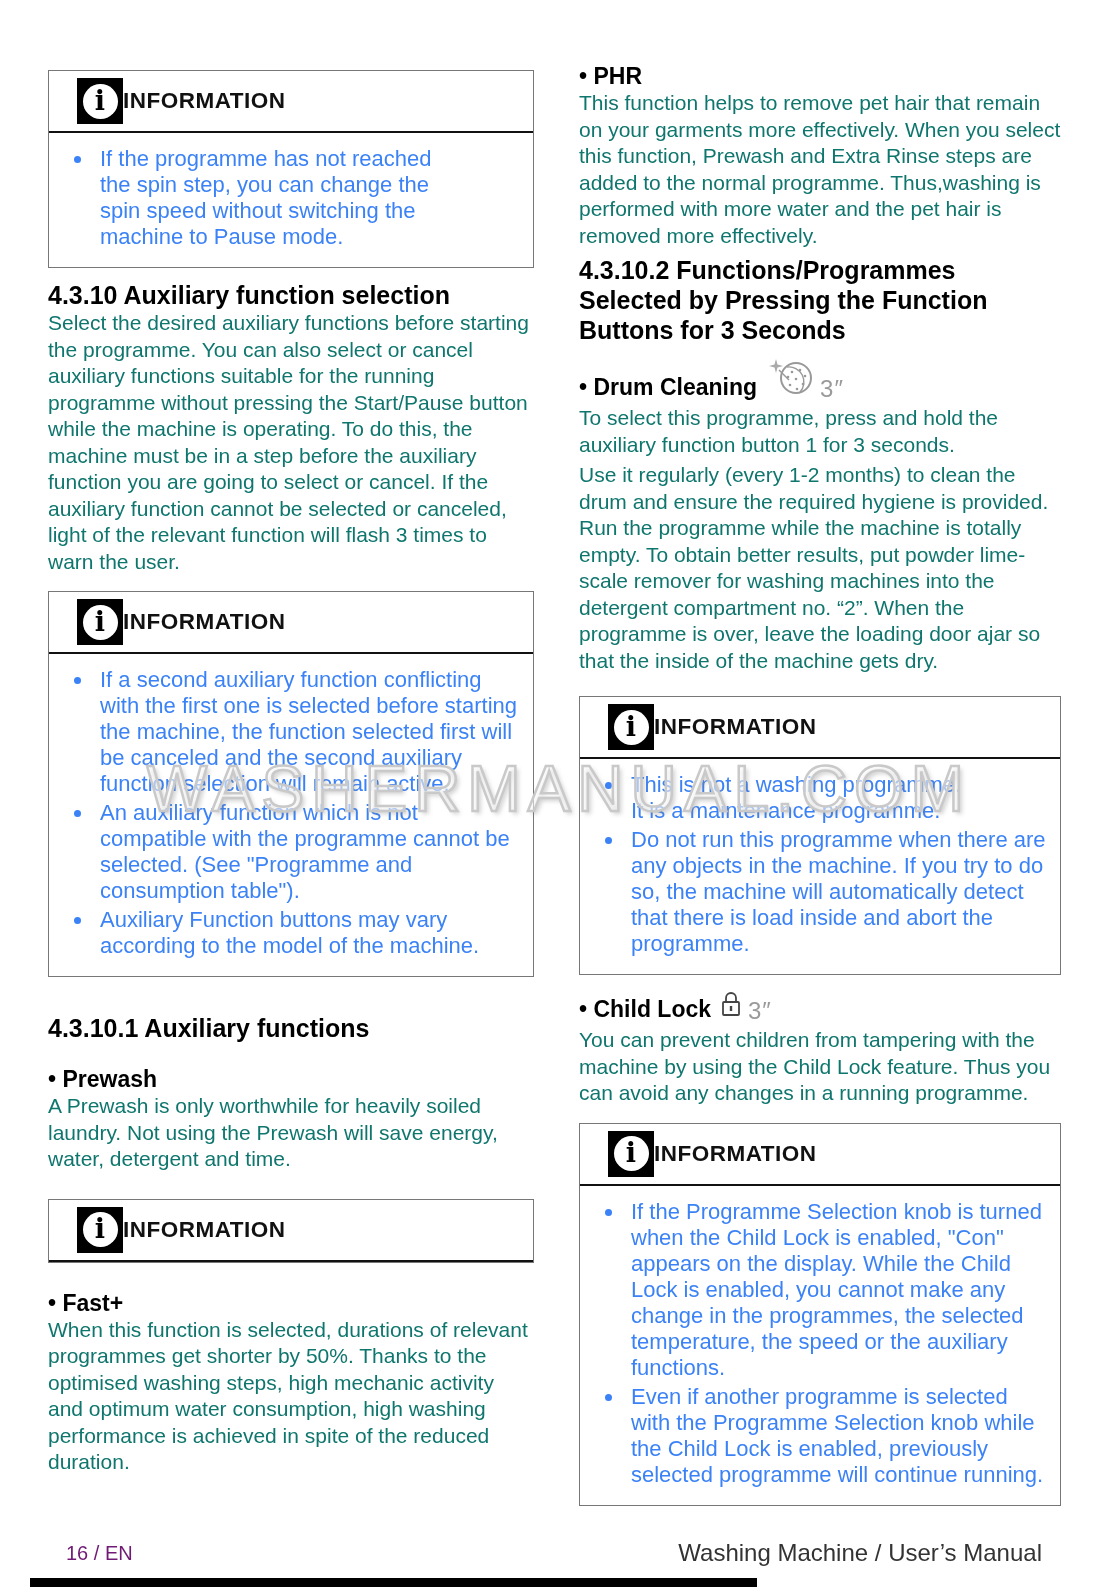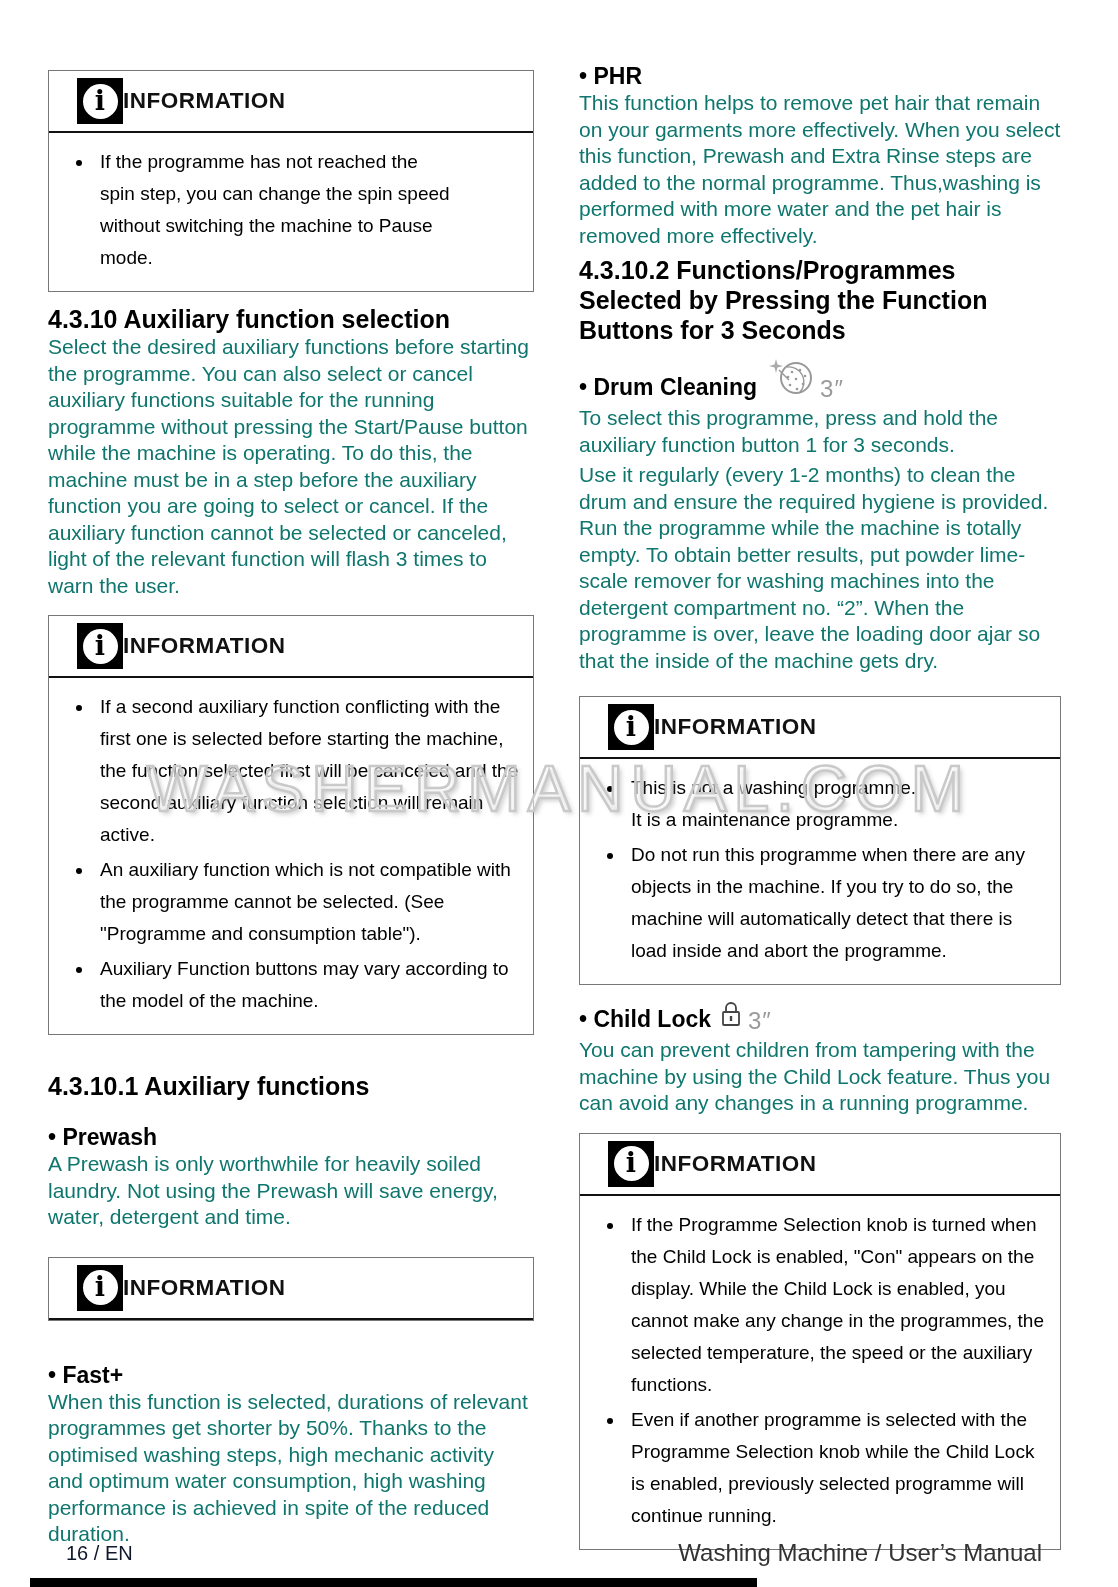--- a/index.html
+++ b/index.html
@@ -15,21 +15,21 @@
 
   
   .info-box { border:1.5px solid #777; background:#fff; }
   .info-header { display:flex; align-items:center; border-bottom:2.5px solid #111; padding:7px 0 7px 28px; }
   .info-icon { width:46px; height:46px; background:#000; display:flex; align-items:center; justify-content:center; flex:0 0 auto; }
   .info-icon .ring { width:35px; height:35px; border-radius:50%; background:#fff; display:flex; align-items:center; justify-content:center; }
   .info-icon .glyph { font-family:"DejaVu Serif", serif; font-weight:bold; font-size:27px; color:#000; line-height:1; transform:translateY(-1px); }
   .info-title { flex:1; margin-right:70px; font-weight:bold; font-size:22.5px; letter-spacing:0.5px; color:#111; }
   .info-body { padding:13px 10px 14px 18px; }
   .info-body ul { list-style:disc; padding-left:27px; }
-  .info-body li { font-size:19px; line-height:32px; color:#000000; margin-bottom:3px; padding-left:6px; }
+  .info-body li { font-size:22px; line-height:26px; color:#3b82f6; margin-bottom:3px; padding-left:6px; }
   .pre-line { white-space:pre-line; }
 
   
   .h2 { font-size:25px; font-weight:bold; color:#000; line-height:30px; }
   .body-text { font-size:21px; line-height:26.5px; color:#0f766e; }
   .feature-row { display:flex; align-items:flex-end; }
   .feature-title { font-size:23px; font-weight:bold; color:#000; line-height:28px; }
   .feature-title::before { content:"• "; }
   .hold-time { font-size:24px; color:#9a9a9a; margin-left:5px; line-height:24px; letter-spacing:1px; }
   .feat-icon { margin-left:10px; flex:0 0 auto; }
@@ -37,26 +37,26 @@
   
   .watermark {
     position:absolute; top:752px; left:50%; transform:translateX(-50%);
     font-size:64px; font-weight:normal; letter-spacing:7px; white-space:nowrap;
     color:rgba(255,255,255,0.55); -webkit-text-stroke:2.5px #c9c9c9;
     text-shadow:3px 3px 4px rgba(120,120,120,0.35);
     z-index:6; pointer-events:none;
   }
 
   
-  .footer-left  { position:absolute; left:66px;  bottom:22px; font-size:20px; color:#0f172a; }
+  .footer-left  { position:absolute; left:66px;  bottom:22px; font-size:20px; color:#701a75; }
   .footer-right { position:absolute; right:76px; bottom:20px; font-size:24px; color:#333; }
   .bottom-bar { position:absolute; left:30px; bottom:0; width:727px; height:9px; background:#000; }
 
   
-  .mt-70{margin-top:70px} .mt-62{margin-top:62px} .mt-40{margin-top:40px}
+  .mt-70{margin-top:70px} .mt-62{margin-top:62px} .mt-40{margin-top:26px}
   .mt-36{margin-top:36px} .mt-26{margin-top:26px}
   .mt-22{margin-top:22px} .mt-16{margin-top:16px} .mt-14{margin-top:14px}
   .mt-12{margin-top:12px} .mt-6{margin-top:6px}
   .mt-4{margin-top:4px}
 </style>
 </head>
 <body>
 
 <div class="page">
 

